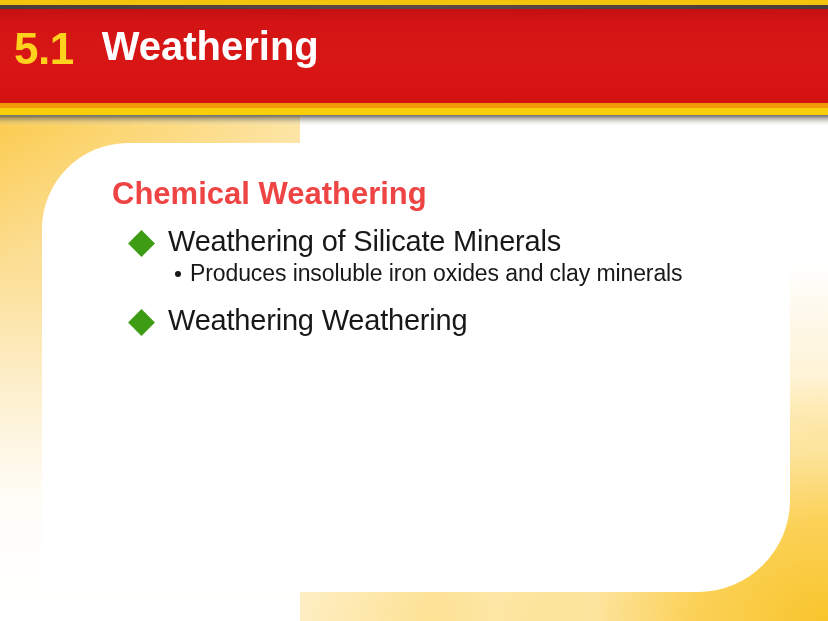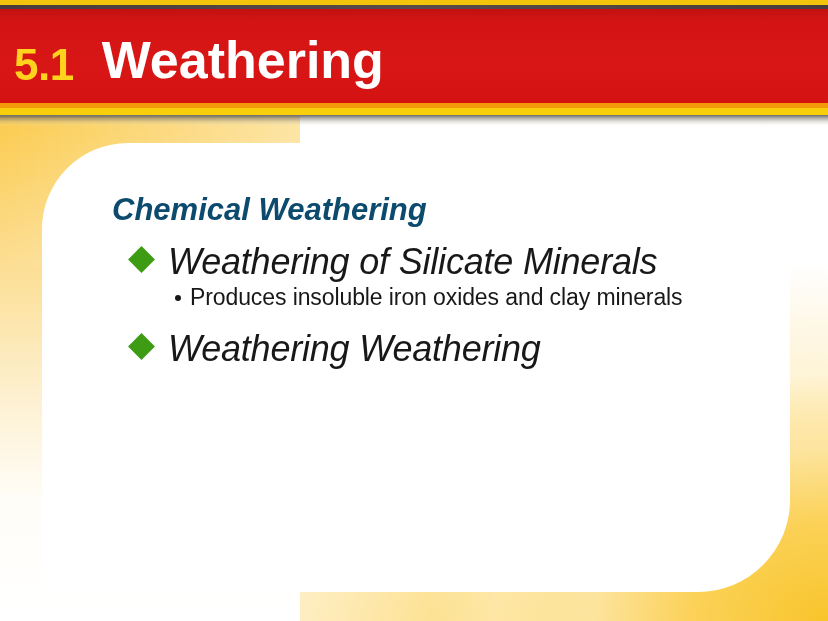--- a/index.html
+++ b/index.html
@@ -79,31 +79,31 @@
     position: absolute; left: 0; top: 115px;
     width: 828px; height: 12px;
     background: linear-gradient(to bottom, rgba(70,70,70,0.80) 0%, rgba(120,118,110,0.55) 28%, rgba(180,176,160,0.30) 58%, rgba(240,235,215,0.10) 84%, rgba(255,255,255,0) 100%);
   }
 
   .hdr-title {
     position: absolute;
     left: 14px; top: 24px;
     height: 66px;
     display: flex;
-    align-items: flex-end;
+    align-items: flex-start;
     white-space: nowrap;
   }
   .hdr-num {
     font-size: 44px;
     font-weight: bold;
     color: #ffd21e;
     letter-spacing: -0.5px;
   }
   .hdr-name {
-    font-size: 52px;
+    font-size: 40px;
     font-weight: bold;
     color: #ffffff;
     margin-left: 28px;
     letter-spacing: 0px;
   }
 
   
   .panel {
     position: absolute;
     left: 42px; top: 143px;
@@ -114,49 +114,47 @@
     border-top-right-radius: 0px;
     border-bottom-left-radius: 0px;
   }
   .panel-inner {
     position: absolute;
     left: 70px; top: 34px;
     right: 8px;
   }
 
   .section-title {
-    color: #0c4a6e;
+    color: #ef4444;
     font-size: 31px;
     font-weight: bold;
     letter-spacing: 0px;
-    margin: 16px 0 14px 0;
+    margin: 0 0 14px 0;
     line-height: 1.1;
-    font-style: italic;
   }
 
   .lvl1 {
     display: flex;
     align-items: flex-start;
     margin-left: 20px;
     margin-top: 14px;
   }
   .diamond {
     flex: 0 0 auto;
     width: 19px; height: 19px;
     background: #3d9c14;
     transform: rotate(45deg);
     margin-top: 9px;
     margin-right: 17px;
   }
   .lvl1-text {
-    font-size: 36px;
+    font-size: 29px;
     color: #181818;
     line-height: 1.15;
     letter-spacing: -0.2px;
-    font-style: italic;
   }
 
   .lvl2 {
     display: flex;
     align-items: flex-start;
     margin-left: 63px;
   }
   .dot {
     flex: 0 0 auto;
     width: 6px; height: 6px;

